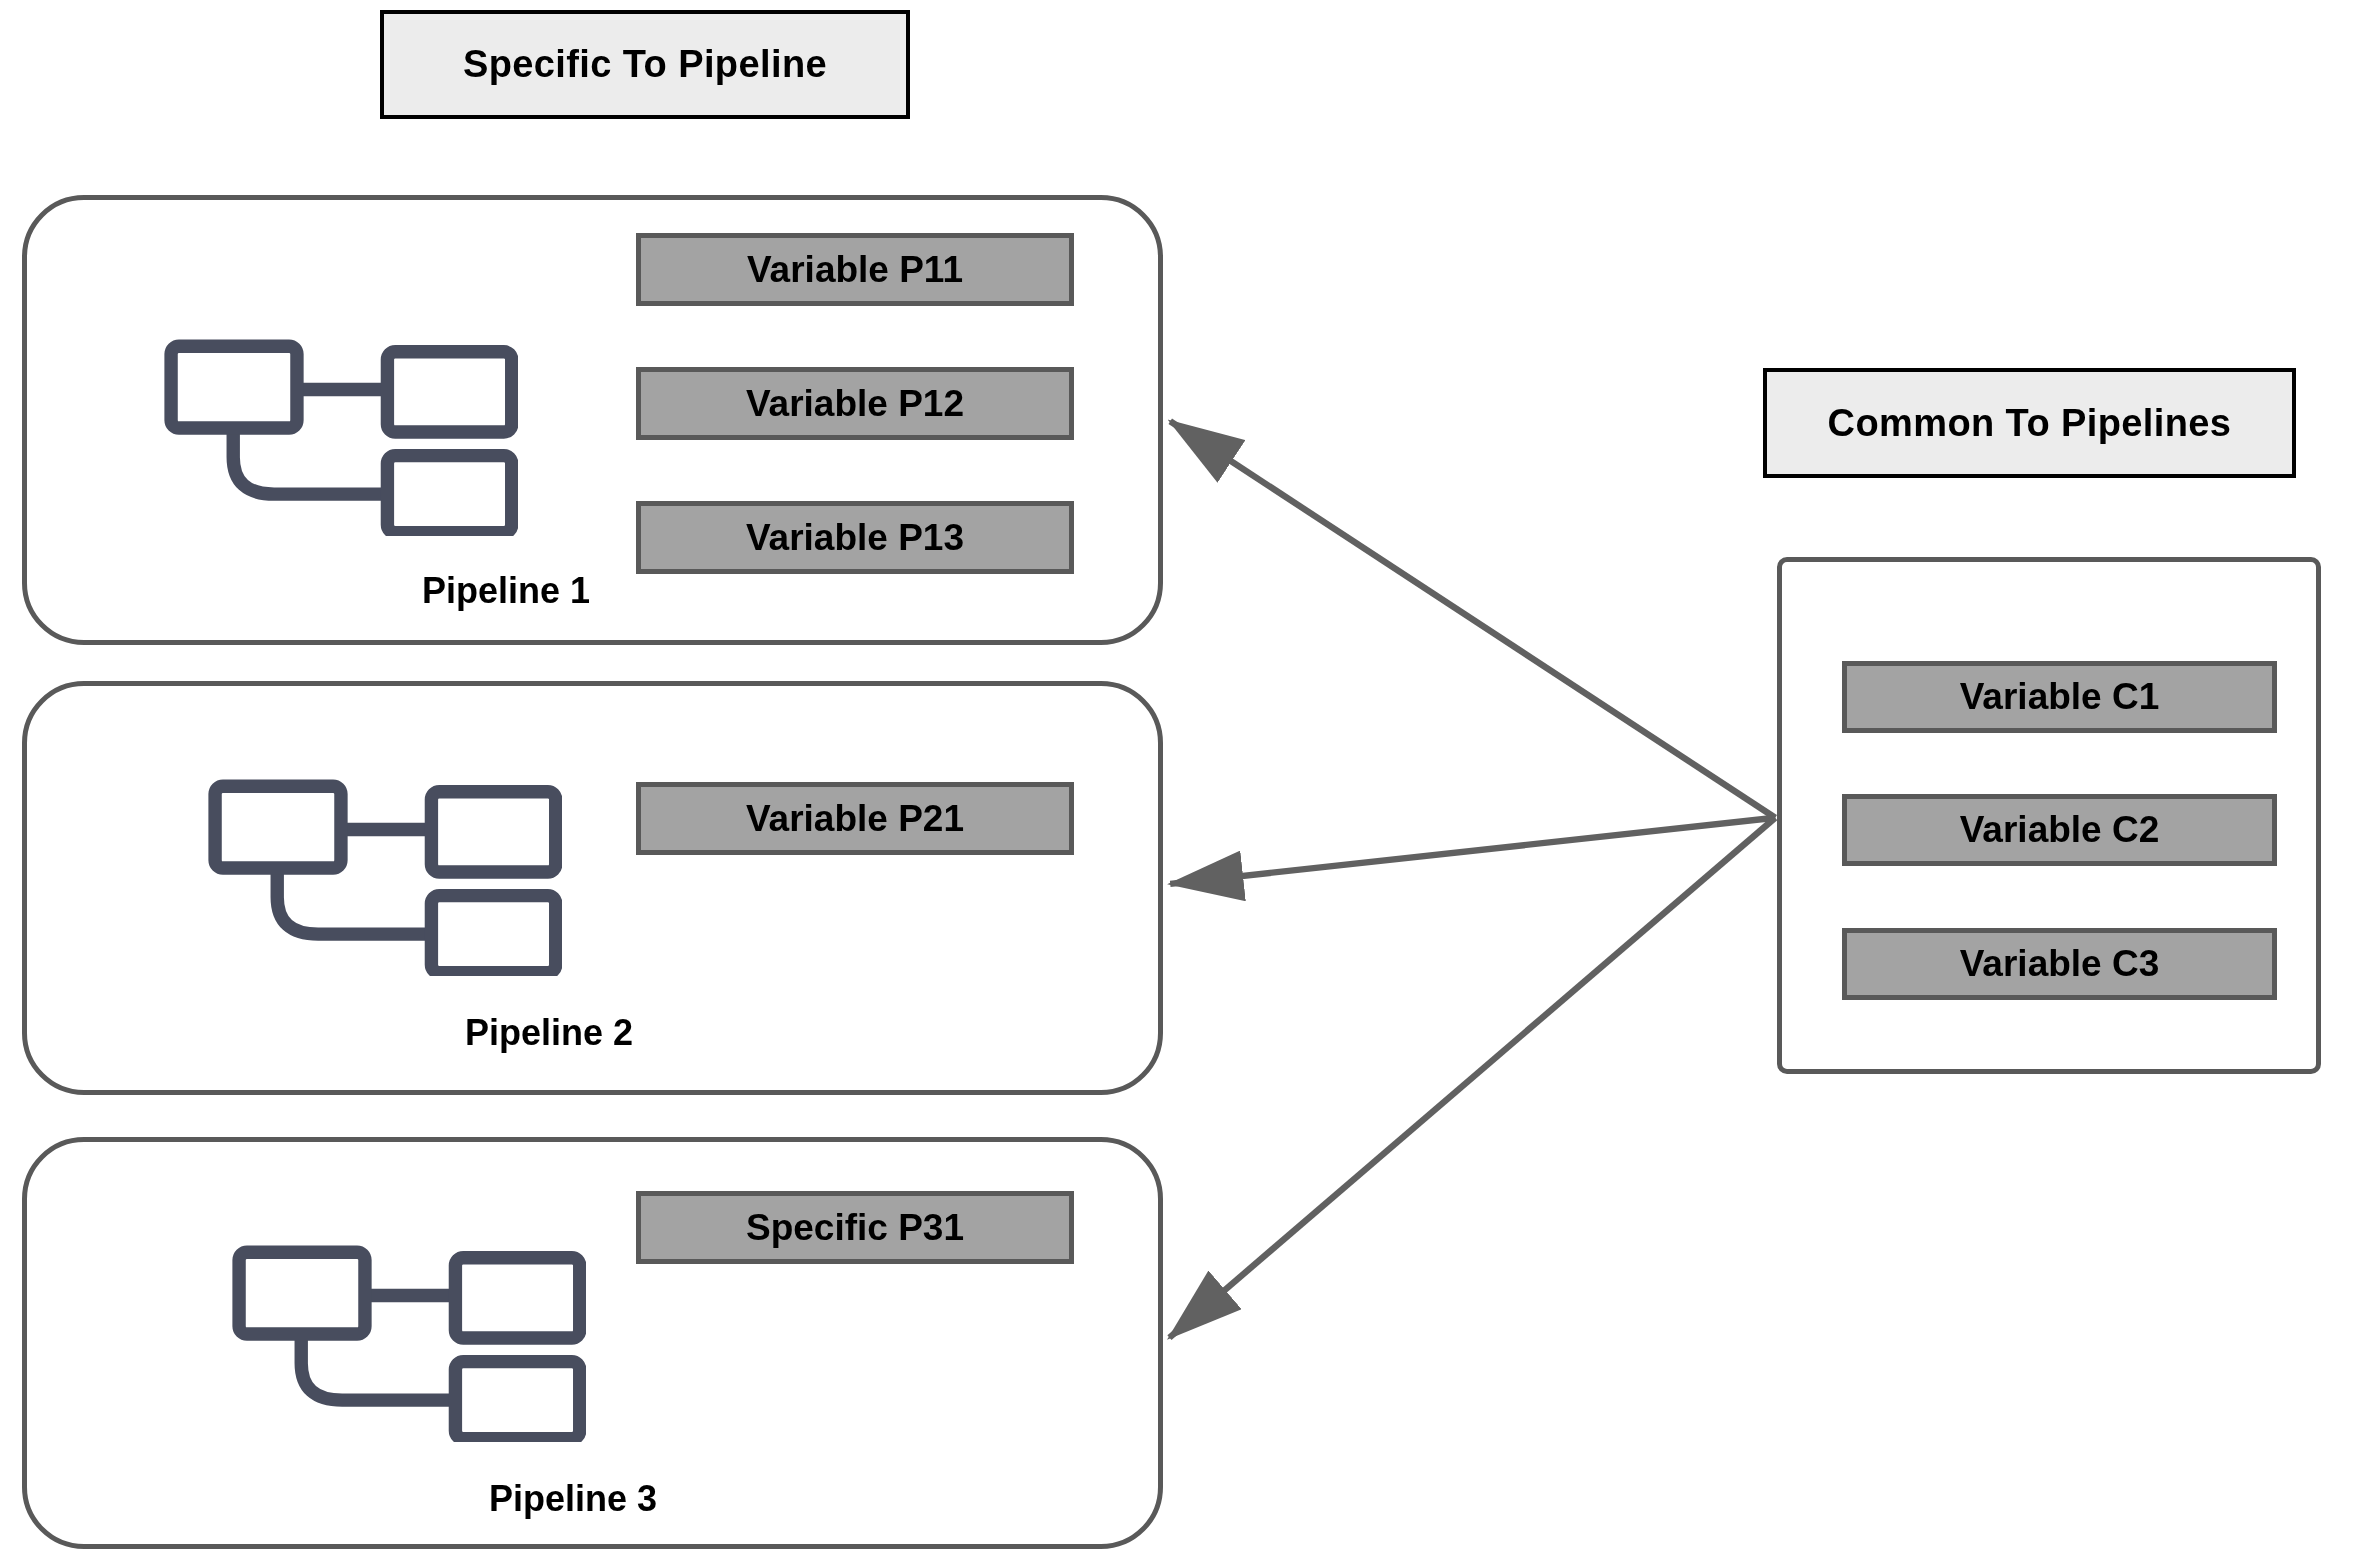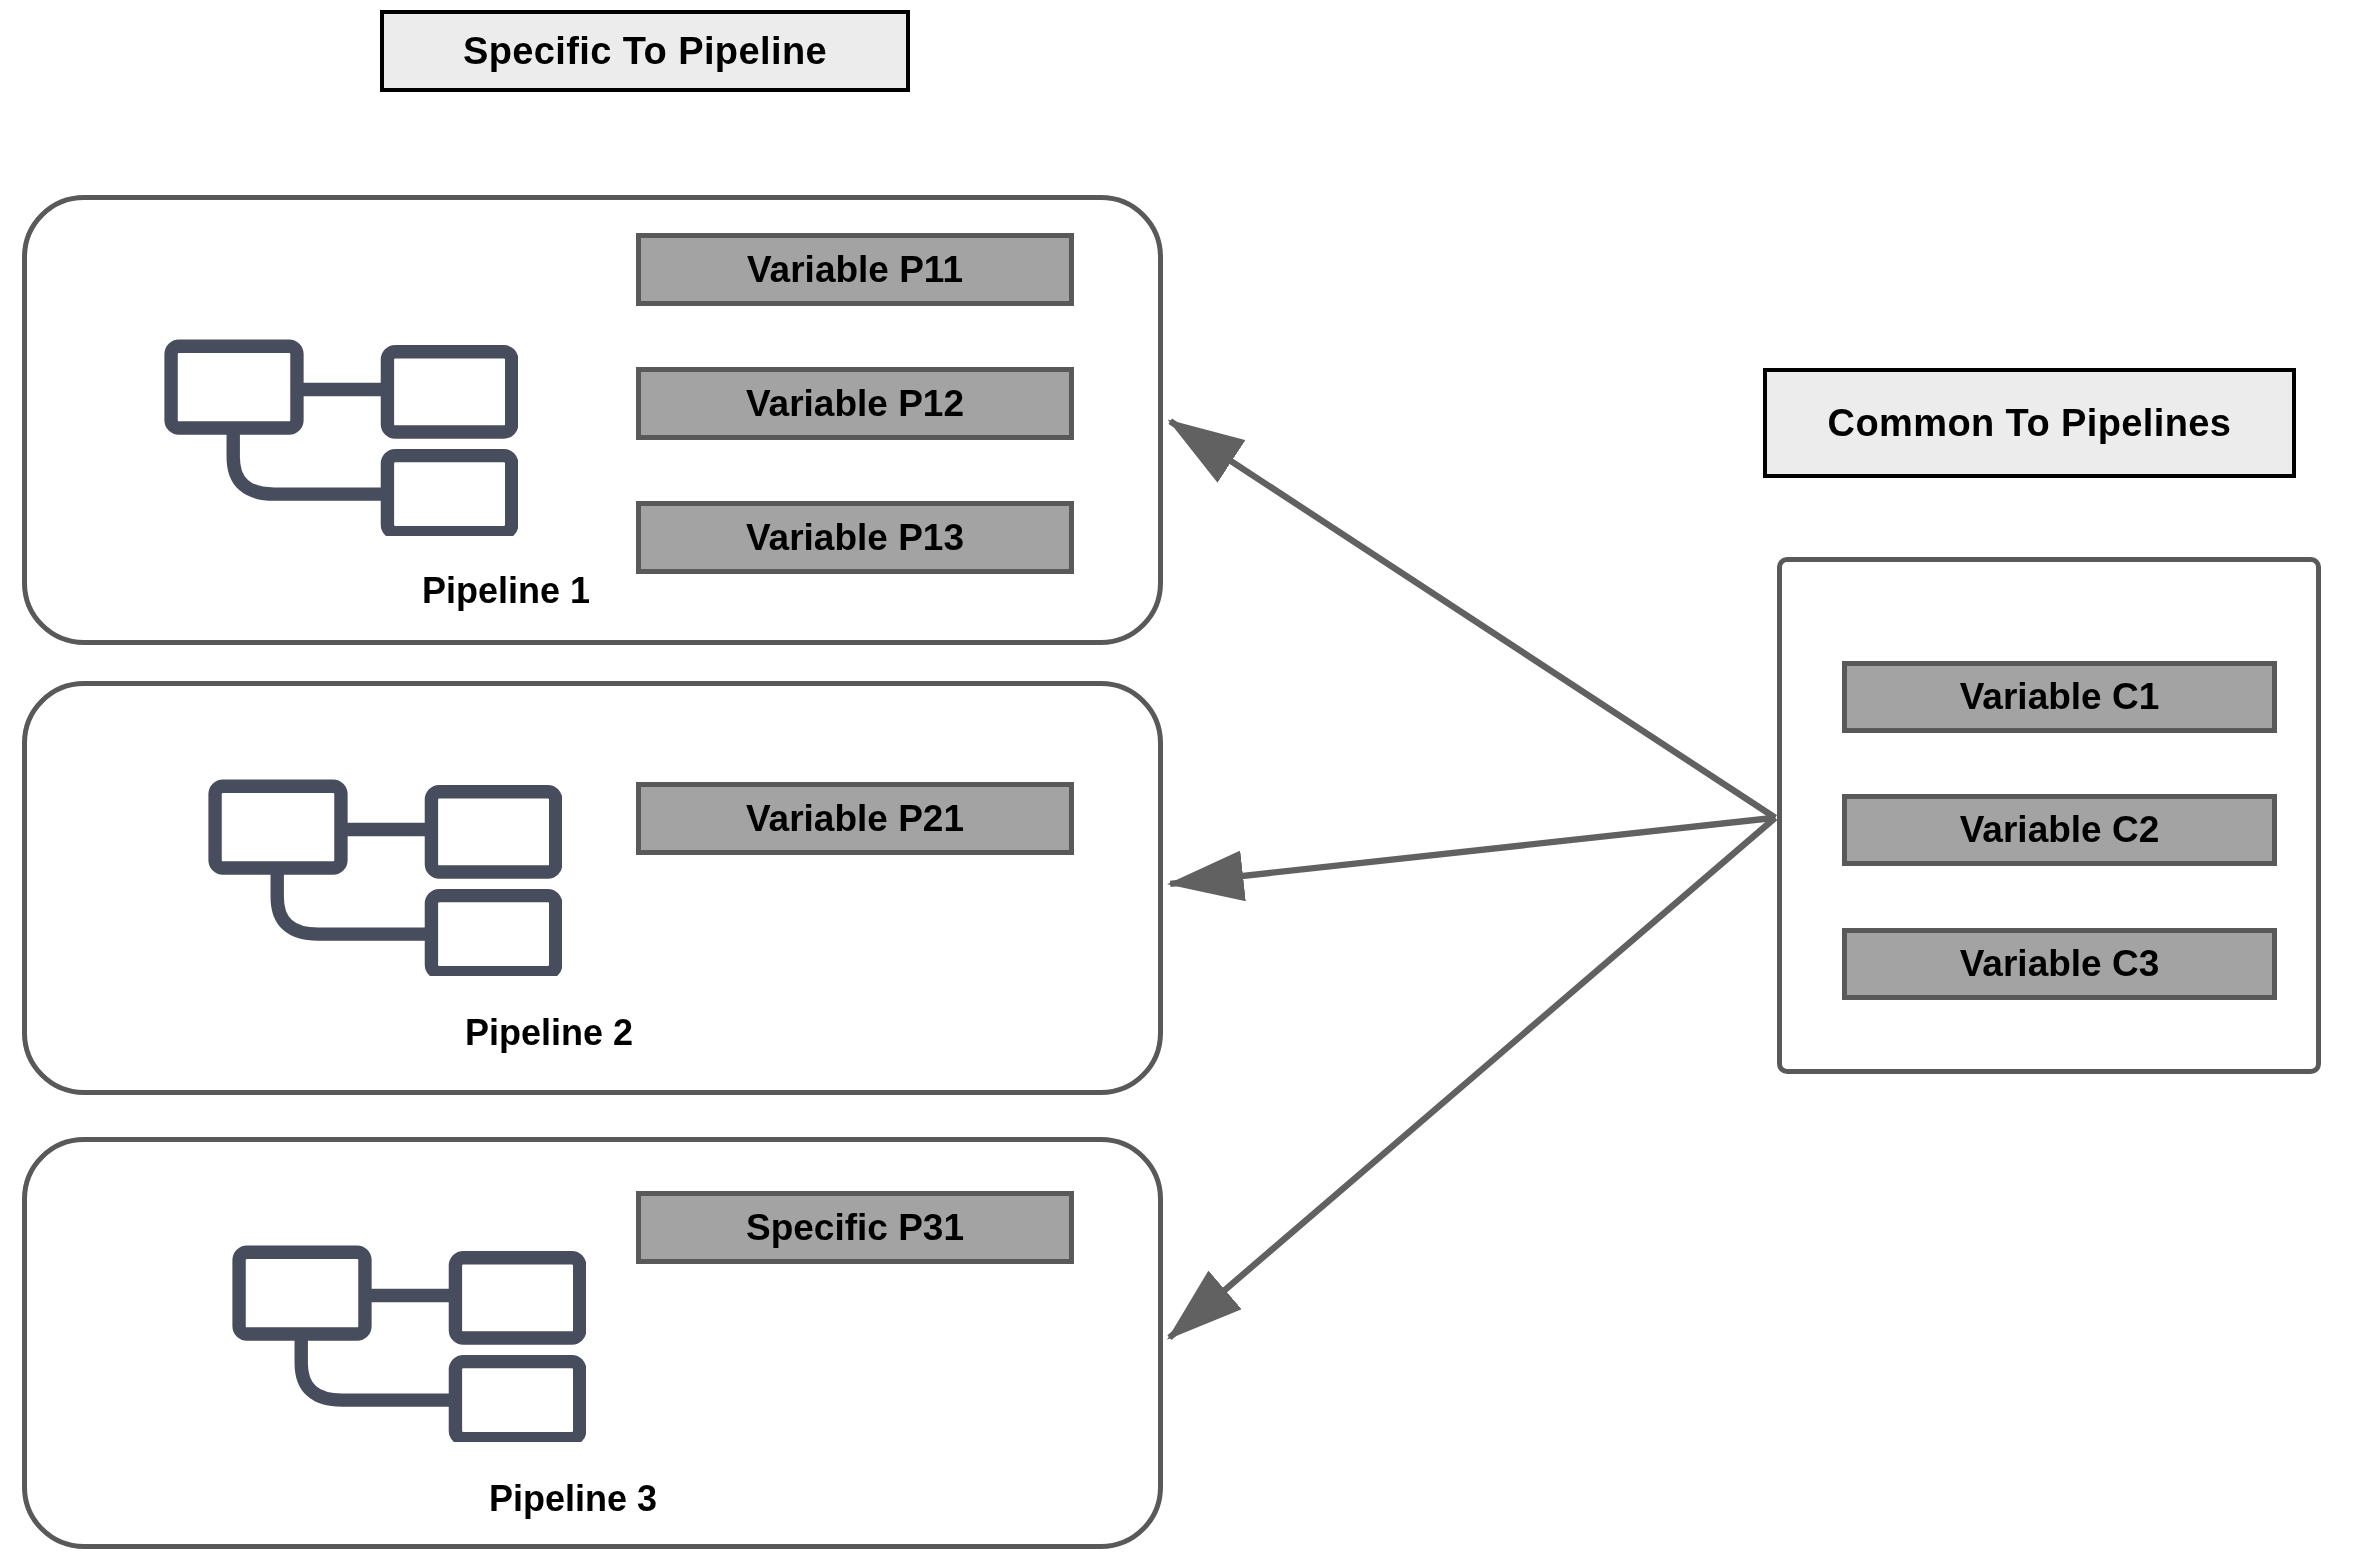--- a/index.html
+++ b/index.html
@@ -49,21 +49,21 @@
     font-size: 36px; font-weight: bold; color: #000000;
   }
   .icon-wrap { position: absolute; }
   .arrows { position: absolute; left: 0; top: 0; width: 2354px; height: 1563px; pointer-events: none; }
 </style>
 </head>
 <body>
 
 <div class="canvas">
 
-  <div class="title-box" style="left:380px; top:10.3px; width:530px; height:82px;">
+  <div class="title-box" style="left:380px; top:10.3px; width:530px; height:109px;">
     <span>Specific To Pipeline</span>
   </div>
 
   <div class="title-box" style="left:1763px; top:368px; width:533px; height:110px;">
     <span>Common To Pipelines</span>
   </div>
 
   <div class="container" style="left:22px; top:195px; width:1141px; height:450px;">
     <div class="icon-wrap" style="left:137px; top:139px;">
       <svg width="354" height="197" viewBox="0 0 450 250">

